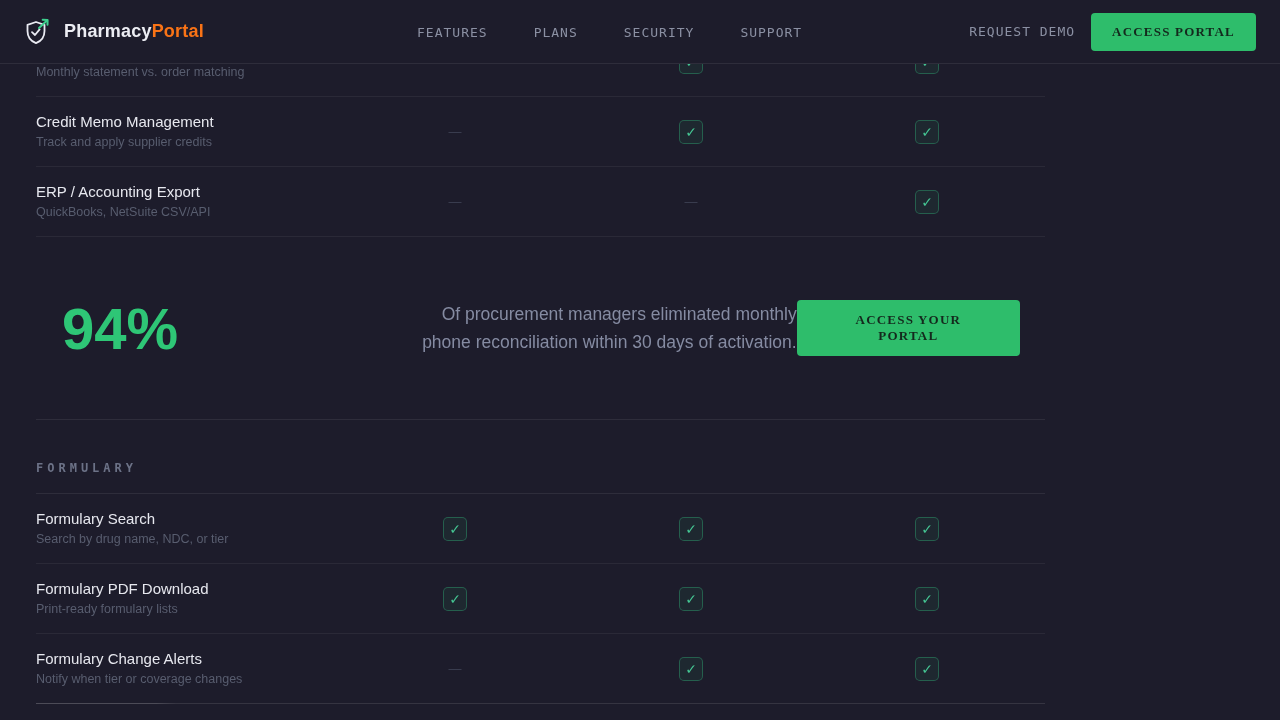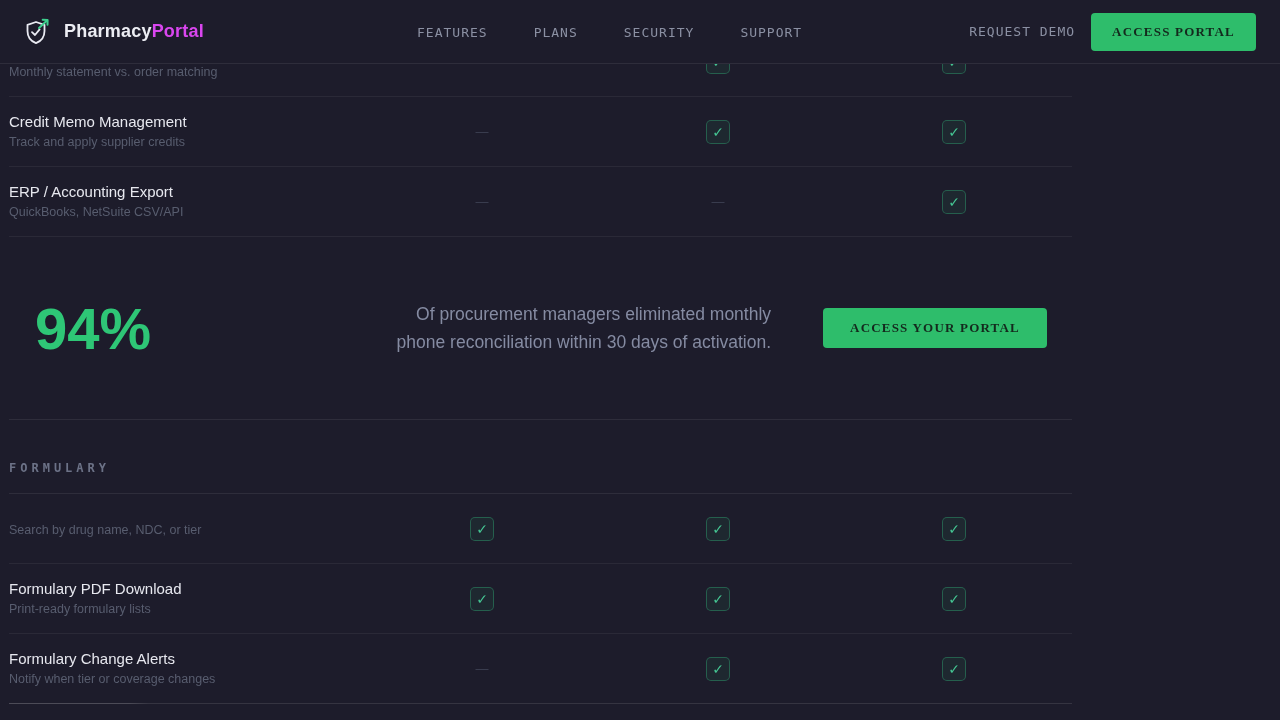--- a/index.html
+++ b/index.html
@@ -15,21 +15,21 @@
   .navbar {
     position: fixed; top: 0; left: 0; width: 1280px; height: 64px;
     background: #1d1c2b;
     border-bottom: 1px solid rgba(255,255,255,0.08);
     display: flex; align-items: center;
     padding: 0 24px;
     z-index: 50;
   }
   .logo { display: flex; align-items: center; gap: 12px; cursor: pointer; }
   .logo-text { font-size: 18px; font-weight: bold; color: #ecedf3; letter-spacing: 0.2px; }
-  .logo-text .accent { color: #d946ef; }
+  .logo-text .accent { color: #f97316; }
   .nav-links {
     position: absolute; left: 417px; top: 50%; transform: translateY(-50%);
     display: flex; gap: 46px;
   }
   .nav-link {
     font-family: "DejaVu Sans Mono", "Liberation Mono", monospace;
     font-size: 13px; letter-spacing: 1px; color: #8b90a3;
     cursor: pointer; text-transform: uppercase;
   }
   .nav-right {
@@ -42,21 +42,21 @@
   }
   .btn-green {
     background: #2ebd6b; color: #14291d;
     border: none; border-radius: 4px;
     font-family: Liberation Serif, serif;
     font-weight: bold; font-size: 13px; letter-spacing: 1.2px;
     padding: 11px 21px; cursor: pointer;
   }
 
   
-  .main { position: absolute; top: 27px; left: 0; width: 1081px; padding: 0 9px; z-index: 1; }
+  .main { position: absolute; top: 27px; left: 0; width: 1081px; padding: 0 36px; z-index: 1; }
 
   .feature-row {
     height: 70px;
     display: flex; align-items: center;
     border-bottom: 1px solid rgba(255,255,255,0.06);
   }
   .feature-info { width: 524px; display: flex; flex-direction: column; }
   .feature-title { font-size: 15px; color: #e7e8ef; min-height: 18px; line-height: 18px; }
   .feature-subtitle { font-size: 12.5px; color: #585d6f; margin-top: 4px; min-height: 15px; line-height: 15px; }
   .feature-cols { display: flex; }
@@ -194,20 +194,21 @@
     <div class="stat-desc">Of procurement managers eliminated monthly phone reconciliation within 30 days of activation.</div>
     <button class="btn-green stat-cta">ACCESS YOUR PORTAL</button>
   </section>
 
   <div class="section-heading">
     <span>FORMULARY</span>
   </div>
   <section id="table-formulary">
       <div class="feature-row">
         <div class="feature-info">
+          <div class="feature-title">Formulary Search</div>
           <div class="feature-subtitle">Search by drug name, NDC, or tier</div>
         </div>
         <div class="feature-cols">
           <div class="feature-cell">
             <div class="checkbox">✓</div>
           </div>
           <div class="feature-cell">
             <div class="checkbox">✓</div>
           </div>
           <div class="feature-cell">

